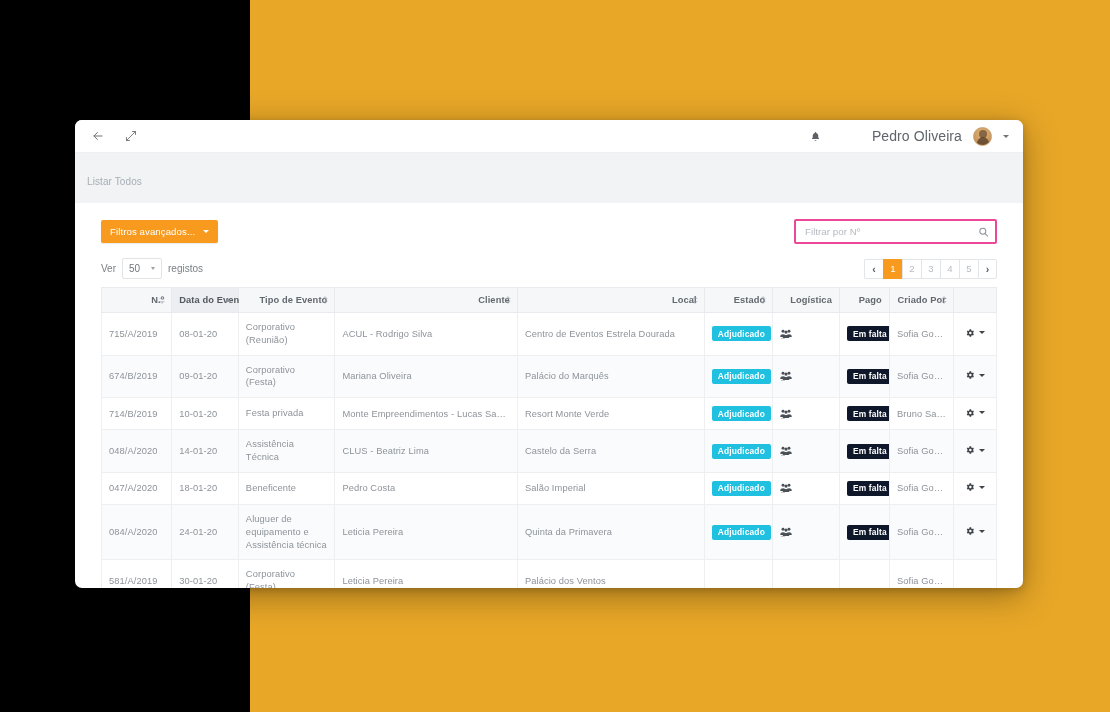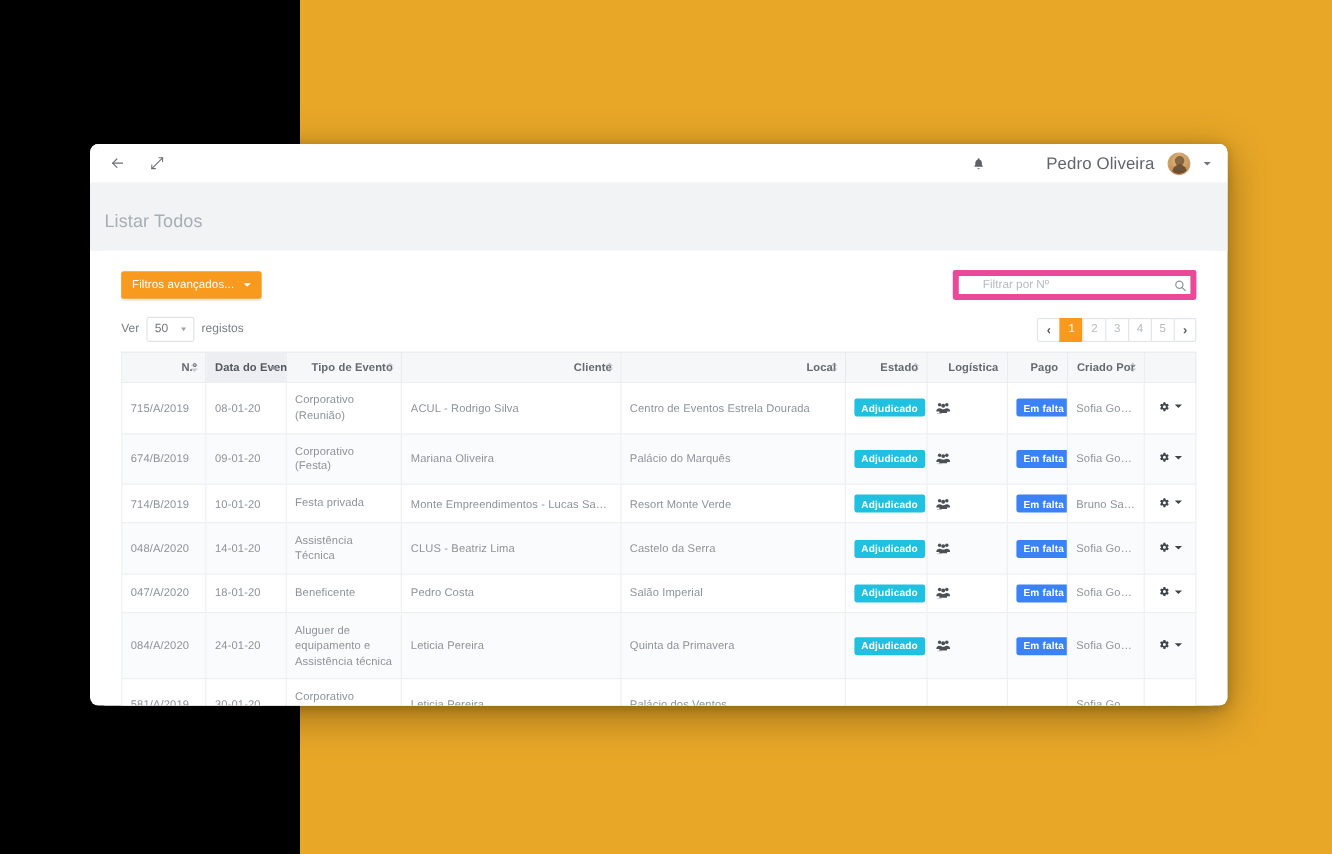--- a/index.html
+++ b/index.html
@@ -114,21 +114,21 @@
     padding: 20px 0 16px 12px;
   }
   .page-title {
     font-size: 17px;
     color: #2f3538;
     font-weight: 400;
     letter-spacing: .1px;
     line-height: 1.15;
   }
   .page-sub {
-    font-size: 15px;
+    font-size: 10px;
     color: #a7aeb4;
     margin-top: 3px;
     letter-spacing: .1px;
   }
 
   
   .card {
     background: #ffffff;
     margin: 0 12px 0 12px;
     min-height: 260px;
@@ -161,25 +161,25 @@
     border-top: 3.6px solid #ffffff;
   }
   .search-wrap {
     margin-left: auto;
     width: 203px;
     position: relative;
   }
   .search-input {
     width: 100%;
     height: 25px;
-    border: 5px solid #ec4899;
+    border: 2px solid #ec4899;
     border-radius: 2px;
     font-size: 9.8px;
     color: #6b7178;
-    padding: 0 24px 0 20px;
+    padding: 0 24px 0 9px;
     font-family: "Liberation Sans", sans-serif;
     outline: none;
     background: #fff;
   }
   .search-input::placeholder { color: #b5bbc1; }
   .search-icon {
     position: absolute;
     right: 8px; top: 50%;
     transform: translateY(-50%);
     color: #8d949b;
@@ -322,21 +322,21 @@
     font-size: 8.4px;
     color: #ffffff;
     padding: 2.5px 6px;
     border-radius: 2px;
     font-weight: bold;
     letter-spacing: .15px;
     white-space: nowrap;
     cursor: pointer;
   }
   .badge.estado { background: #20c0e0; }
-  .badge.pago   { background: #3b82f6; }
+  .badge.pago   { background: #0f172a; }
 
   .logi-icons { display: flex; align-items: center; gap: 7px; }
   .ic { color: #4a5056; display: flex; align-items: center; cursor: pointer; }
 
   .actions-cell { text-align: center; }
   .gear-group {
     display: inline-flex;
     align-items: center;
     gap: 4px;
     cursor: pointer;

